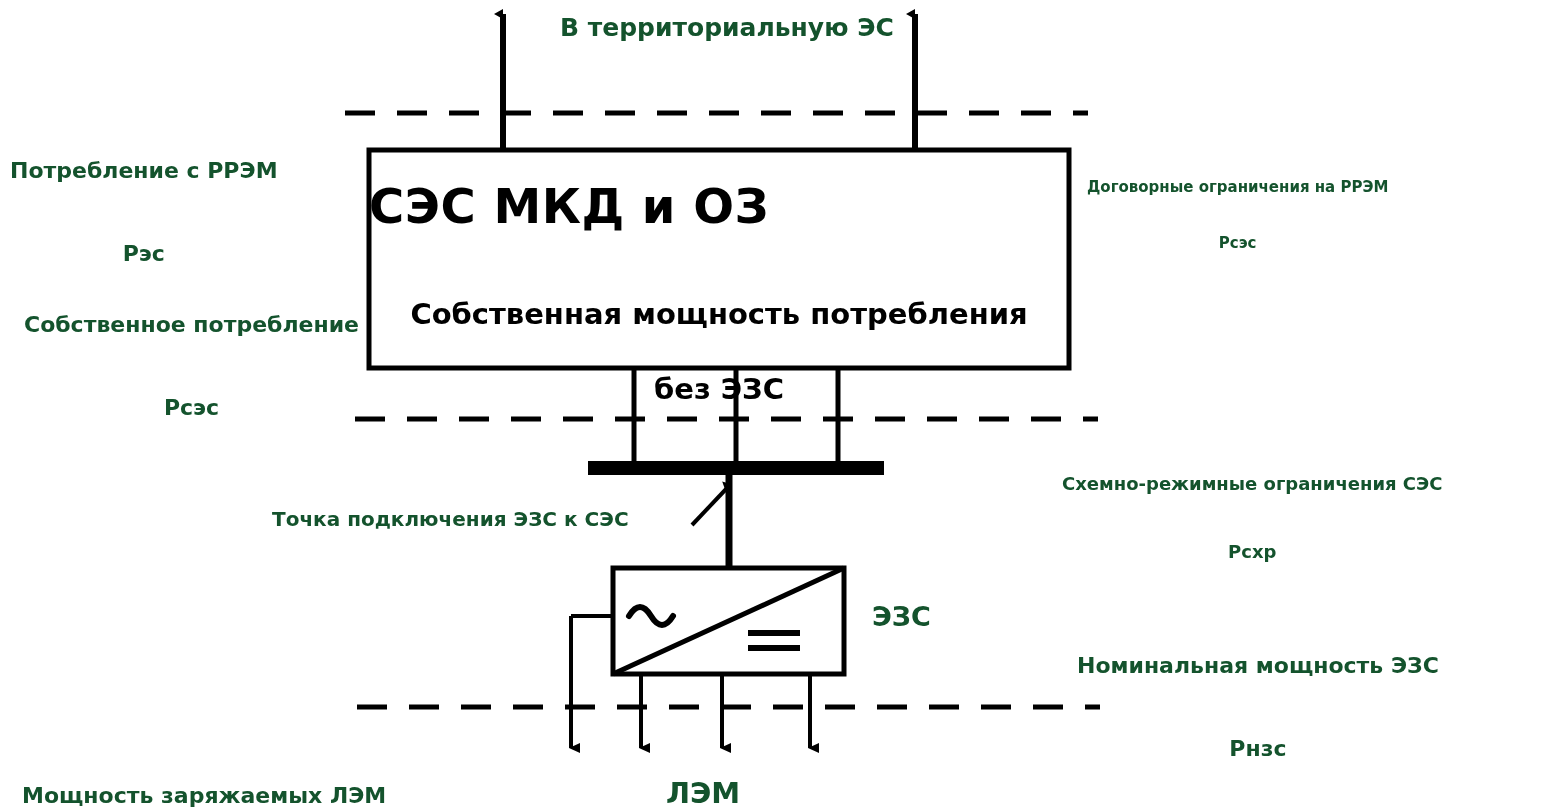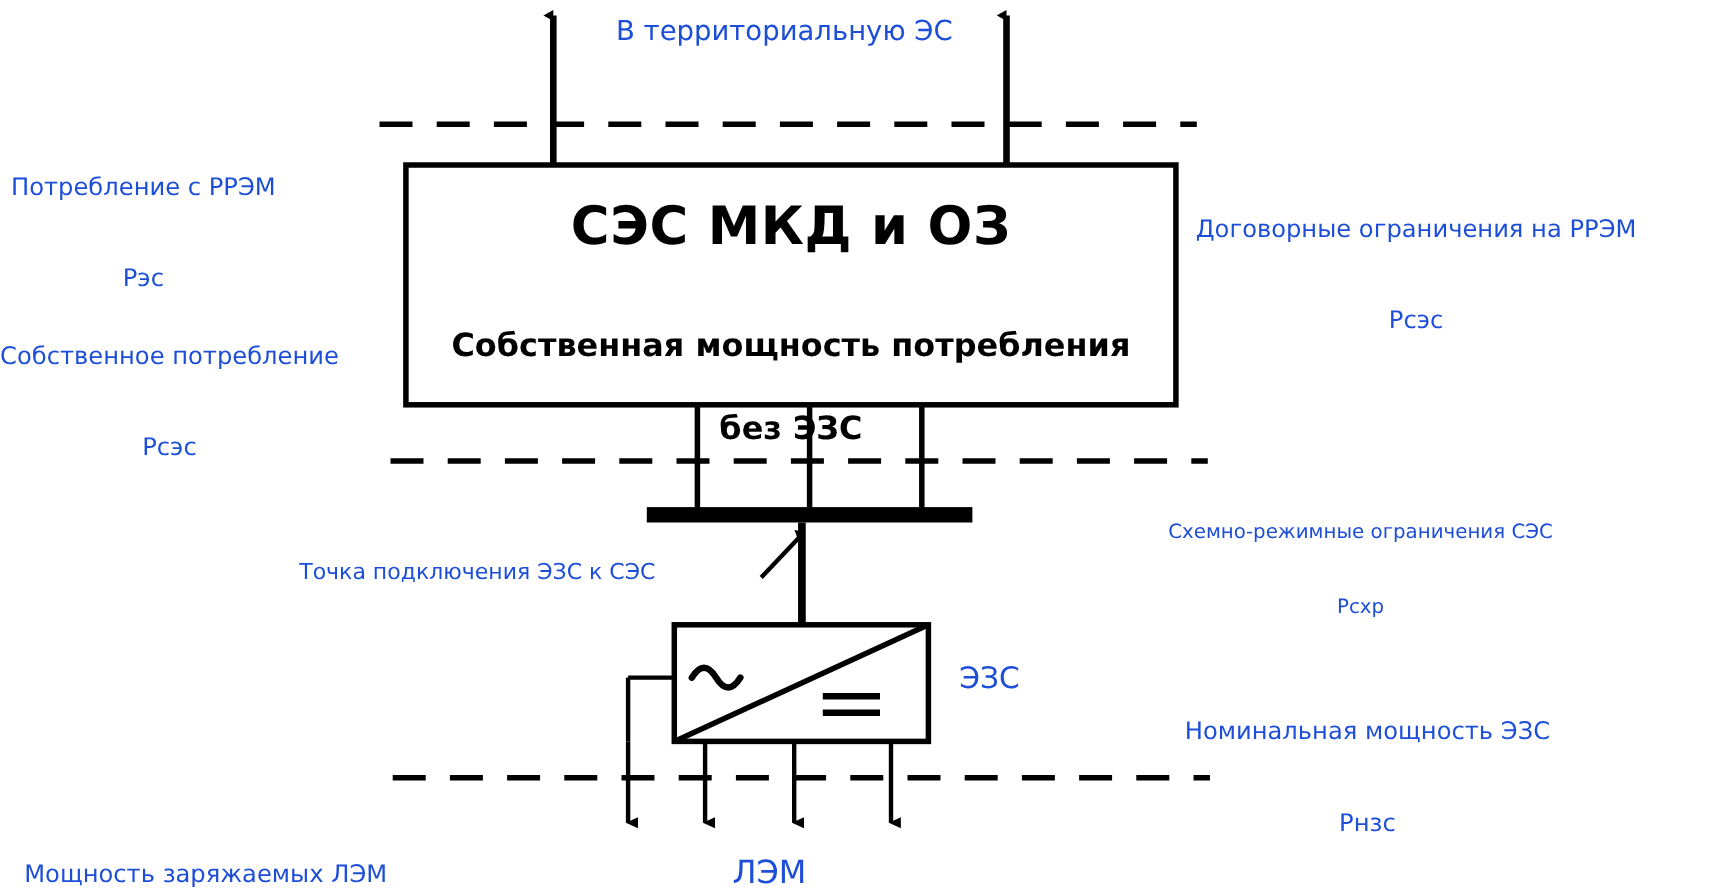--- a/index.html
+++ b/index.html
@@ -20,45 +20,44 @@
   }
   svg#diagram {
     position: absolute;
     left: 0;
     top: 0;
     width: 1567px;
     height: 807px;
   }
   .lbl {
     position: absolute;
-    font-weight: normal;
+    font-weight: bold;
     line-height: 1.25;
     white-space: pre;
-    color: #1d4ed8;
+    color: #14532d;
   }
   .lbl.center { text-align: center; }
 
   
   #label-top-flow      { left: 560px; top: 12px;  font-size: 25px; }
   #label-consumption   { left: 10px;  top: 102px;  font-size: 22px; }
-  #label-contract      { left: 1087px;top: 140px; font-size: 22px; }
-  #label-own           { left: 0px;   top: 256px; font-size: 22px; }
+  #label-contract      { left: 1087px;top: 140px; font-size: 15px; }
+  #label-own           { left: 0px;   top: 256px; font-size: 22px; padding-left: 24px; }
   #label-scheme        { left: 1062px;top: 428px; font-size: 18px; }
   #label-connection    { left: 272px; top: 507px; font-size: 20px; }
   #label-nominal       { left: 1077px;top: 597px; font-size: 22px; }
   #label-ezs           { left: 872px; top: 600px; font-size: 27px; }
   #label-lem-power     { left: 22px;  top: 727px; font-size: 22px; }
   #label-lem           { left: 666px; top: 775px; font-size: 29px; }
 
   .box-title {
     position: absolute;
     left: 369px;
     top: 178px;
     width: 700px;
-    text-align: center;
     font-size: 48px;
     font-weight: bold;
     letter-spacing: 0.5px;
   }
   .box-sub {
     position: absolute;
     left: 369px;
     top: 258px;
     width: 700px;
     text-align: center;

